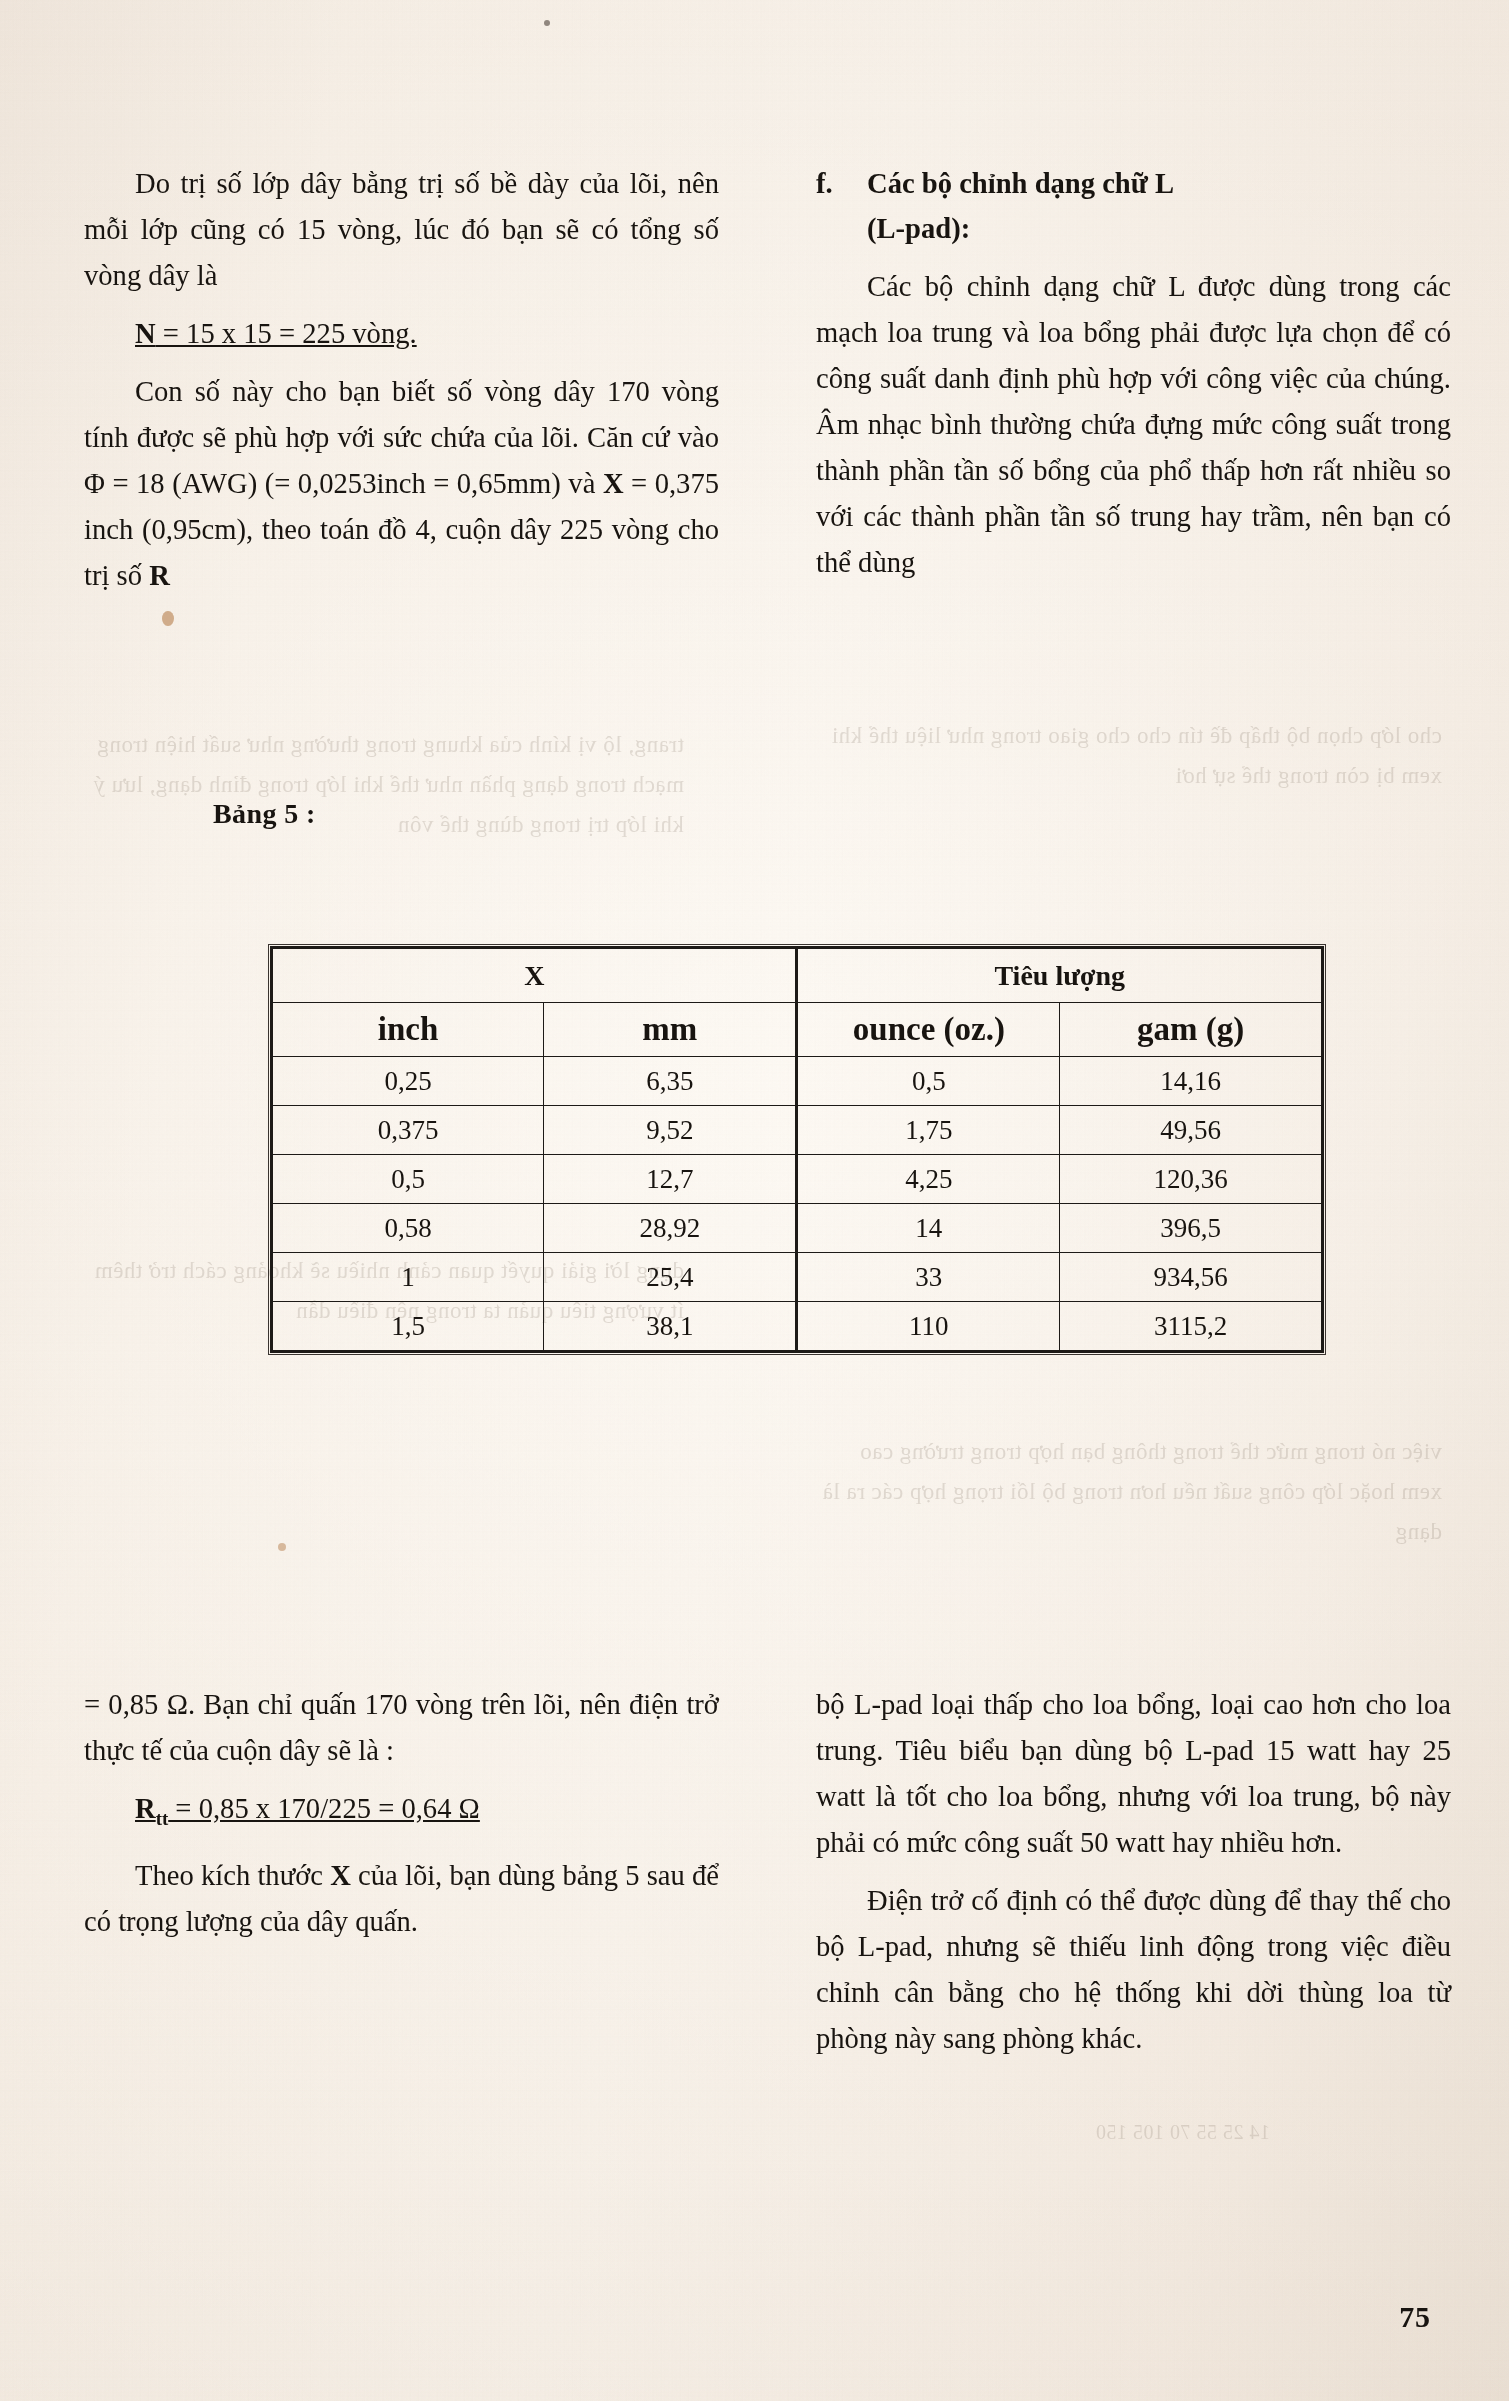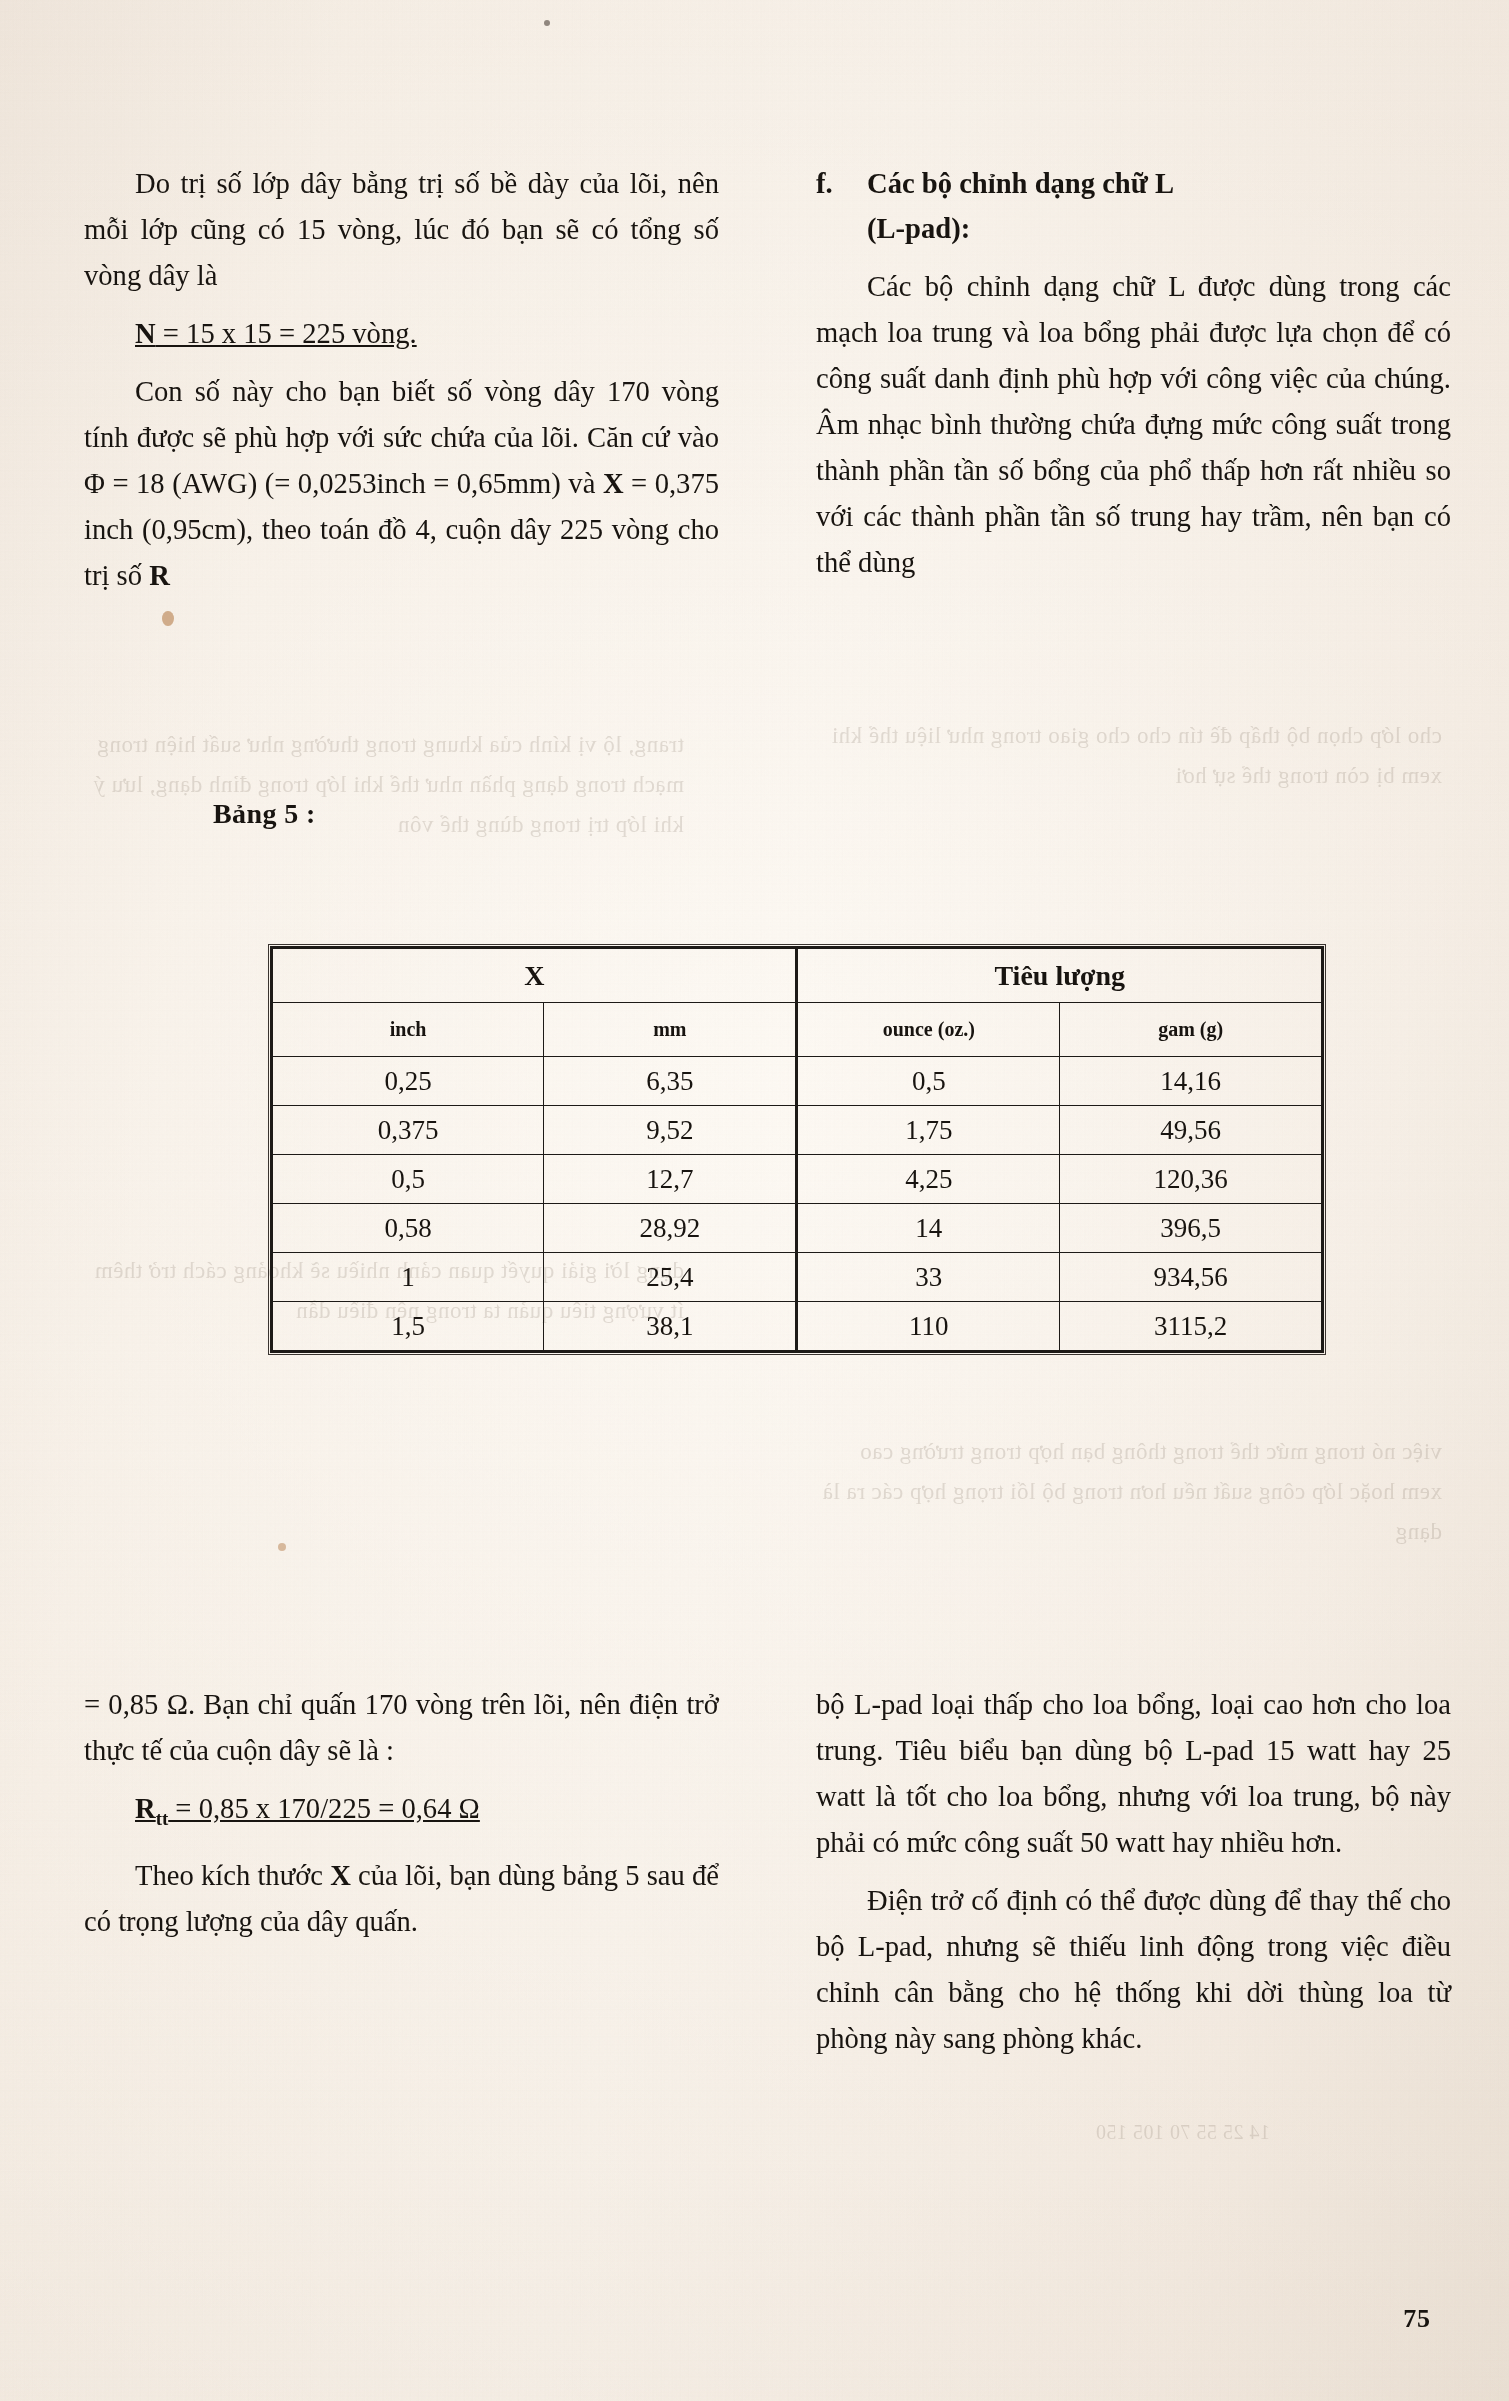--- a/index.html
+++ b/index.html
@@ -135,42 +135,42 @@
     line-height: 48px;
   }
   table.data th.group {
     font-weight: bold;
     font-size: 28px;
     height: 53px;
     line-height: 53px;
   }
   table.data th.sub {
     font-weight: bold;
-    font-size: 20px;
+    font-size: 33px;
     height: 53px;
     line-height: 53px;
   }
   
   table.data .vsplit { border-left-width: 3.6px; }
   col.c-inch  { width: 25.9%; }
   col.c-mm    { width: 24.1%; }
   col.c-oz    { width: 25.0%; }
   col.c-g     { width: 25.0%; }
 
   
   #left-bottom  { top: 1682px; }
   #right-bottom { top: 1682px; }
   #left-top     { top: 161px; }
   #right-top    { top: 161px; }
 
   #page-number {
     position: absolute;
     right: 78px;
     bottom: 67px;
-    font-size: 26px;
+    font-size: 30px;
     font-weight: bold;
     letter-spacing: 0.9px;
   }
 
   
   .speck {
     position: absolute;
     border-radius: 50%;
     background: rgba(150,98,55,0.45);
     pointer-events: none;

